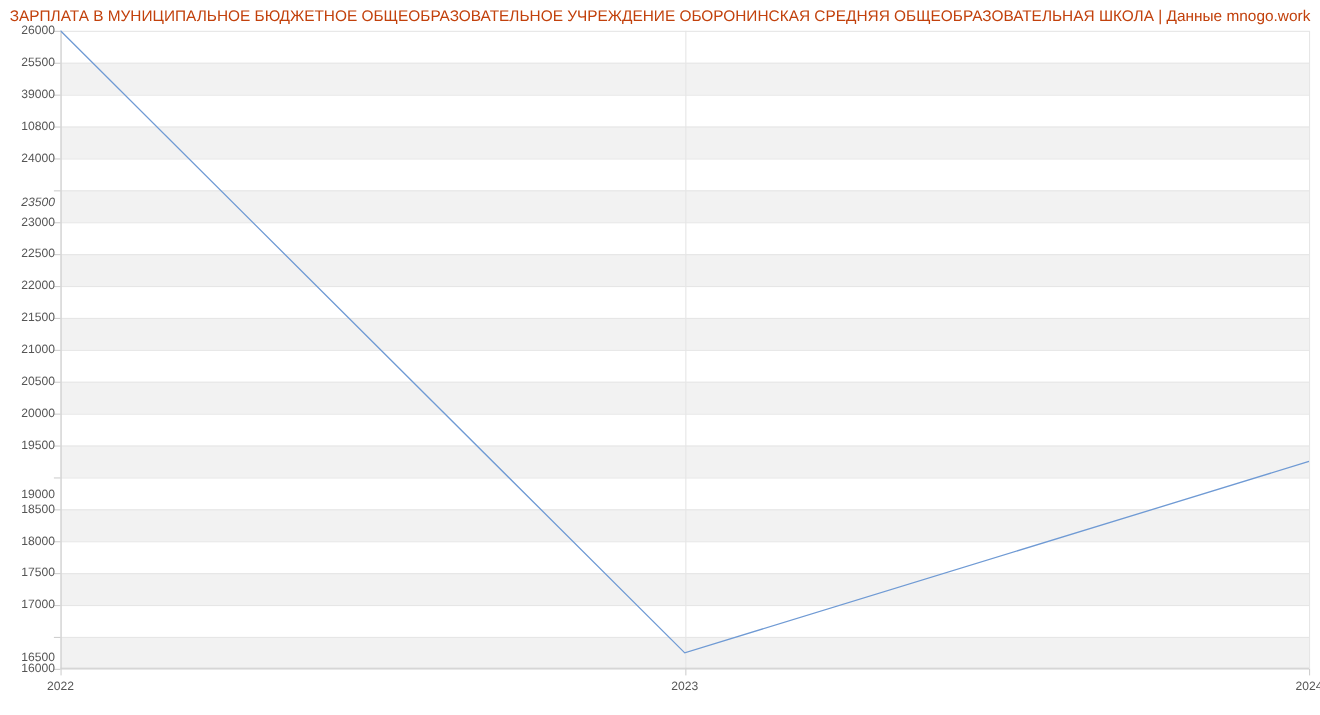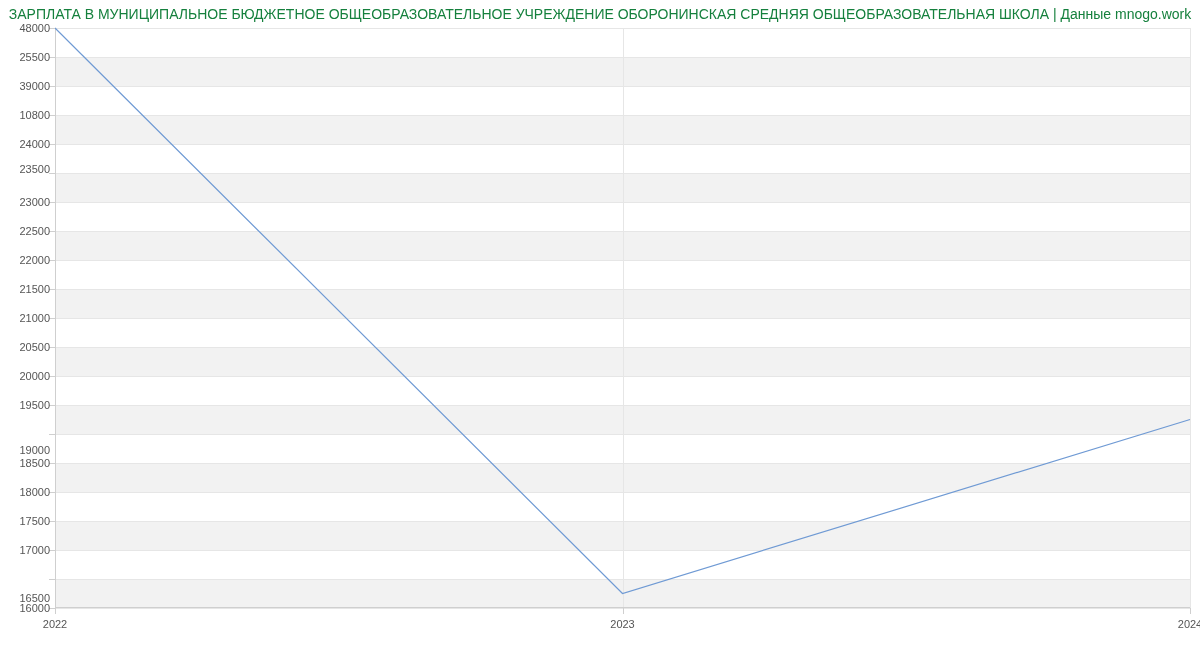--- a/index.html
+++ b/index.html
@@ -16,21 +16,21 @@
     width: 1200px;
     height: 650px;
   }
   .title {
     position: absolute;
     top: 6px;
     left: 0;
     right: 0;
     text-align: center;
     font-size: 14px;
-    color: #15803d;
+    color: #c2410c;
     white-space: nowrap;
   }
   .plot-area {
     position: absolute;
     left: 55px;
     top: 28px;
     width: 1135px;   
     height: 580px;   
   }
   .hband {
@@ -179,22 +179,22 @@
     <div class="ylabel" style="top: 463px;">18500</div>
     <div class="ylabel" style="top: 450px;">19000</div>
     <div class="ylabel" style="top: 405px;">19500</div>
     <div class="ylabel" style="top: 376px;">20000</div>
     <div class="ylabel" style="top: 347px;">20500</div>
     <div class="ylabel" style="top: 318px;">21000</div>
     <div class="ylabel" style="top: 289px;">21500</div>
     <div class="ylabel" style="top: 260px;">22000</div>
     <div class="ylabel" style="top: 231px;">22500</div>
     <div class="ylabel" style="top: 202px;">23000</div>
-    <div class="ylabel" style="top: 169px;">23500</div>
+    <div class="ylabel" style="top: 184px; font-style: italic;">23500</div>
     <div class="ylabel" style="top: 144px;">24000</div>
     <div class="ylabel" style="top: 115px;">10800</div>
     <div class="ylabel" style="top: 86px;">39000</div>
     <div class="ylabel" style="top: 57px;">25500</div>
-    <div class="ylabel" style="top: 28px;">48000</div>
+    <div class="ylabel" style="top: 28px;">26000</div>
     <div class="xlabel" style="left: 55px; top: 618px;">2022</div>
     <div class="xlabel" style="left: 622.5px; top: 618px;">2023</div>
     <div class="xlabel" style="left: 1190px; top: 618px;">2024</div>
   </div>
 
 </body></html>

